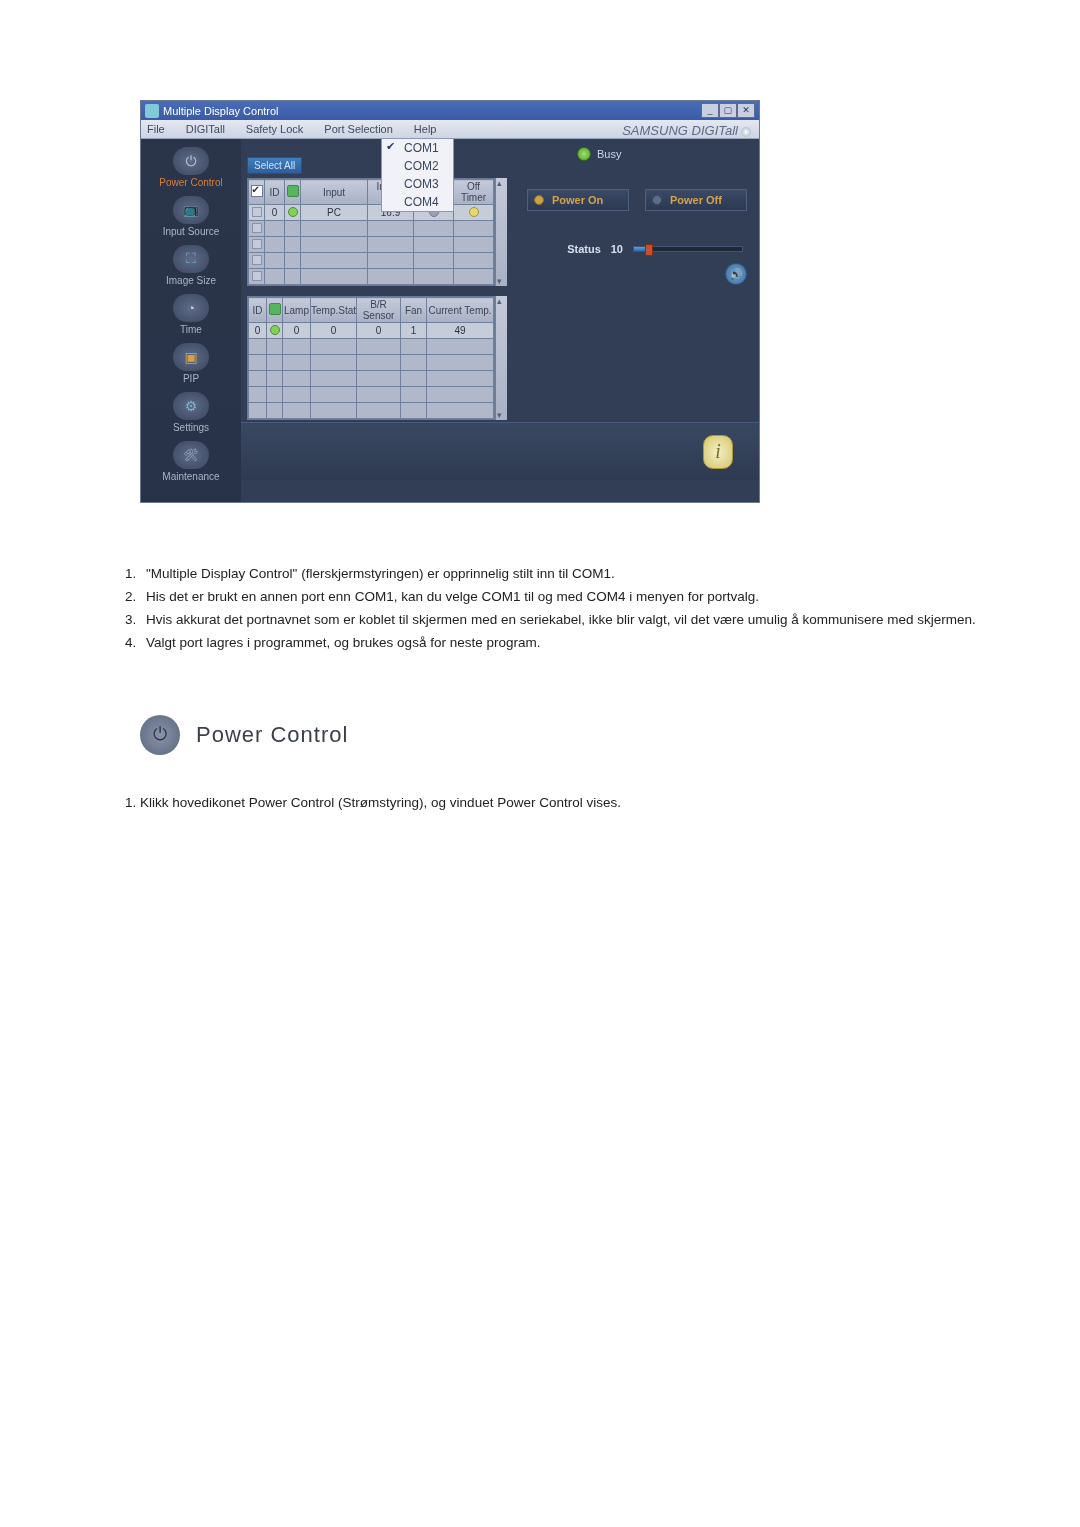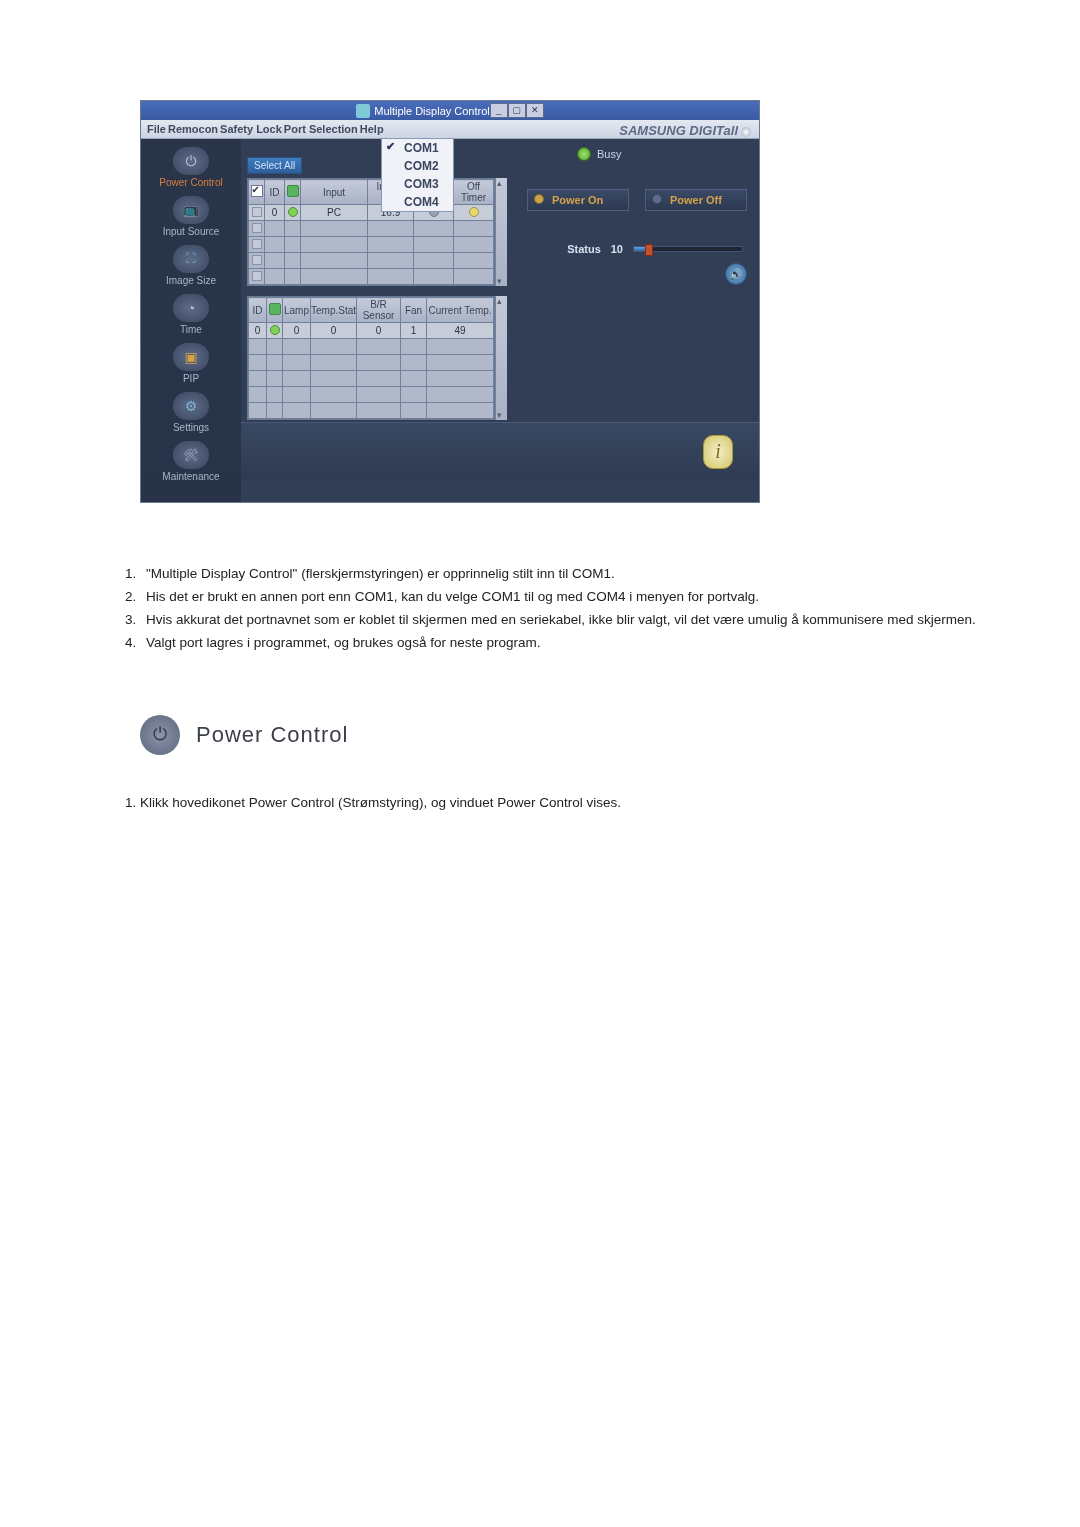--- a/index.html
+++ b/index.html
@@ -1,26 +1,26 @@
 <!DOCTYPE html>
 <html><head>
 <meta charset="utf-8">
 <style>
   * { box-sizing: border-box; margin: 0; padding: 0; }
   body { font-family: Arial, sans-serif; font-size: 13px; background: #fff; width: 1080px; }
   .page { padding: 100px 60px 80px 100px; }
 
   .app-window { width: 620px; border: 1px solid #6a7a93; margin: 0 0 60px 40px; }
-  .title-bar { background: linear-gradient(#4a6dba,#3a5aa4); color: #fff; font-size: 11px; padding: 2px 4px; display: flex; justify-content: center; align-items: center; }
+  .title-bar { background: linear-gradient(#4a6dba,#3a5aa4); color: #fff; font-size: 11px; padding: 2px 4px; display: flex; justify-content: space-between; align-items: center; }
   .title-left { display: flex; align-items: center; gap: 4px; }
   .app-icon { width: 14px; height: 14px; background: #7fc9d8; border-radius: 2px; }
   .win-buttons { display: flex; gap: 0; }
   .win-btn { width: 18px; height: 15px; background: #c9cfe0; border: 1px solid #5a6b8e; font-size: 9px; text-align: center; line-height: 13px; color: #2a3a5a; }
 
-  .menu-bar { background: linear-gradient(#e4e8f1,#cdd4e3); font-size: 11px; color: #404a5f; padding: 3px 6px; display: flex; gap: 2px; position: relative; border-bottom: 1px solid #9aa6be; font-weight: bold; }
+  .menu-bar { background: linear-gradient(#e4e8f1,#cdd4e3); font-size: 11px; color: #404a5f; padding: 3px 6px; display: flex; gap: 21px; position: relative; border-bottom: 1px solid #9aa6be; }
   .menu-bar .menu-item { cursor: default; }
   .brand { position: absolute; right: 8px; top: 3px; font-size: 13px; font-style: italic; color: #5c6a85; }
   .brand::after { content: ""; display: inline-block; width: 10px; height: 10px; border-radius: 50%; background: radial-gradient(#fff,#9aa6be); margin-left: 3px; vertical-align: middle;}
 
   .port-menu { position: absolute; top: 100%; left: 240px; background: #f0f2f7; border: 1px solid #8998b7; font-size: 12px; color: #3a4560; z-index: 20; }
   .port-menu .port-row { padding: 2px 14px 2px 22px; position: relative; }
   .port-menu .port-row.checked::before { content: "✔"; position: absolute; left: 4px; top: 1px; color: #2a3a5a; font-size: 11px; }
 
   .client { display: flex; background: #2f3a50; }
   .sidebar { width: 100px; background: linear-gradient(#2a354a,#283349); padding: 8px 4px 20px; display: flex; flex-direction: column; gap: 8px; align-items: center; }
@@ -58,21 +58,21 @@
   .scroll-stub::after{content:"▾";position:absolute;bottom:0;left:1px;font-size:9px;color:#555f74;}
   .grid-wrap { display:flex; }
   .grid-wrap .grid{flex:1}
 
   .busy-strip { margin-bottom: 2px; display: flex; align-items: center; gap: 6px; padding-left: 60px;}
   .busy-dot { width:14px;height:14px;border-radius:50%;background: radial-gradient(#a1e06f,#4aa028); border:1px solid #336f1c;}
   .busy-strip span { color: #cdd6e8; font-size: 11px;}
 
   .right-panel { flex: 1; padding: 44px 6px 6px 10px; position: relative;}
   .power-buttons { display: flex; gap: 16px; margin-bottom: 32px;}
-  .pbtn { flex:1; background: linear-gradient(#3a4966,#2c3951); border:1px solid #4e5e7e; color:#d4a24a; font-size:11px; font-weight:bold; padding:4px 6px; display:flex; gap:8px;}
+  .pbtn { flex:1; background: linear-gradient(#3a4966,#2c3951); border:1px solid #4e5e7e; color:#d4a24a; font-size:11px; font-weight:bold; padding:4px 6px; display:flex; align-items:center; gap:8px;}
   .pbtn .bullet{width:10px;height:10px;border-radius:50%;background:#c9a24a;border:1px solid #8c6f2d;}
   .pbtn.off .bullet{background:#5c6c8b;border:1px solid #3c4a65;}
   .volume-row { display:flex; align-items:center; gap:10px; justify-content:flex-end; color:#d8e0ef; font-size:11px; font-weight:bold; padding-right:4px;}
   .vol-track { width: 110px; height: 6px; background:#1f2635; position:relative; border:1px solid #445272;}
   .vol-fill{height:100%;width:10%;background:linear-gradient(#5aa0e0,#2f6aaa);}
   .vol-thumb{position:absolute;left:10%;top:-3px;width:8px;height:12px;background:#c6502e;border:1px solid #7a2f18;}
   .speaker-btn { width:22px;height:22px;border-radius:50%;background:radial-gradient(#6ea3d1,#3f6da0);display:flex;align-items:center;justify-content:center;color:#24324c;font-size:11px;margin-top:8px;float:right;border:1px solid #2f567f;}
 
   .footer-strip { height: 58px; background: linear-gradient(#394862,#2e3a51); display:flex; justify-content:flex-end; align-items:center; padding-right:26px; border-top:1px solid #495978;}
   .info-badge { width:30px;height:34px;border-radius:10px;background:radial-gradient(#f4efc8,#d4c66a);display:flex;align-items:center;justify-content:center;color:#7a6e22;font-size:20px;font-family:Georgia,serif;font-style:italic;border:1px solid #a99a3a;}
@@ -97,21 +97,21 @@
       </div>
       <div class="win-buttons">
         <span class="win-btn">_</span>
         <span class="win-btn">▢</span>
         <span class="win-btn">✕</span>
       </div>
     </div>
 
     <div class="menu-bar">
       <span class="menu-item">File</span>
-      <span class="menu-item">Remocon</span>
+      <span class="menu-item">DIGITall</span>
       <span class="menu-item">Safety Lock</span>
       <span class="menu-item">Port Selection</span>
       <span class="menu-item">Help</span>
       <span class="brand">SAMSUNG DIGITall</span>
 
       <div class="port-menu">
         <div class="port-row checked">COM1</div>
         <div class="port-row">COM2</div>
         <div class="port-row">COM3</div>
         <div class="port-row">COM4</div>

